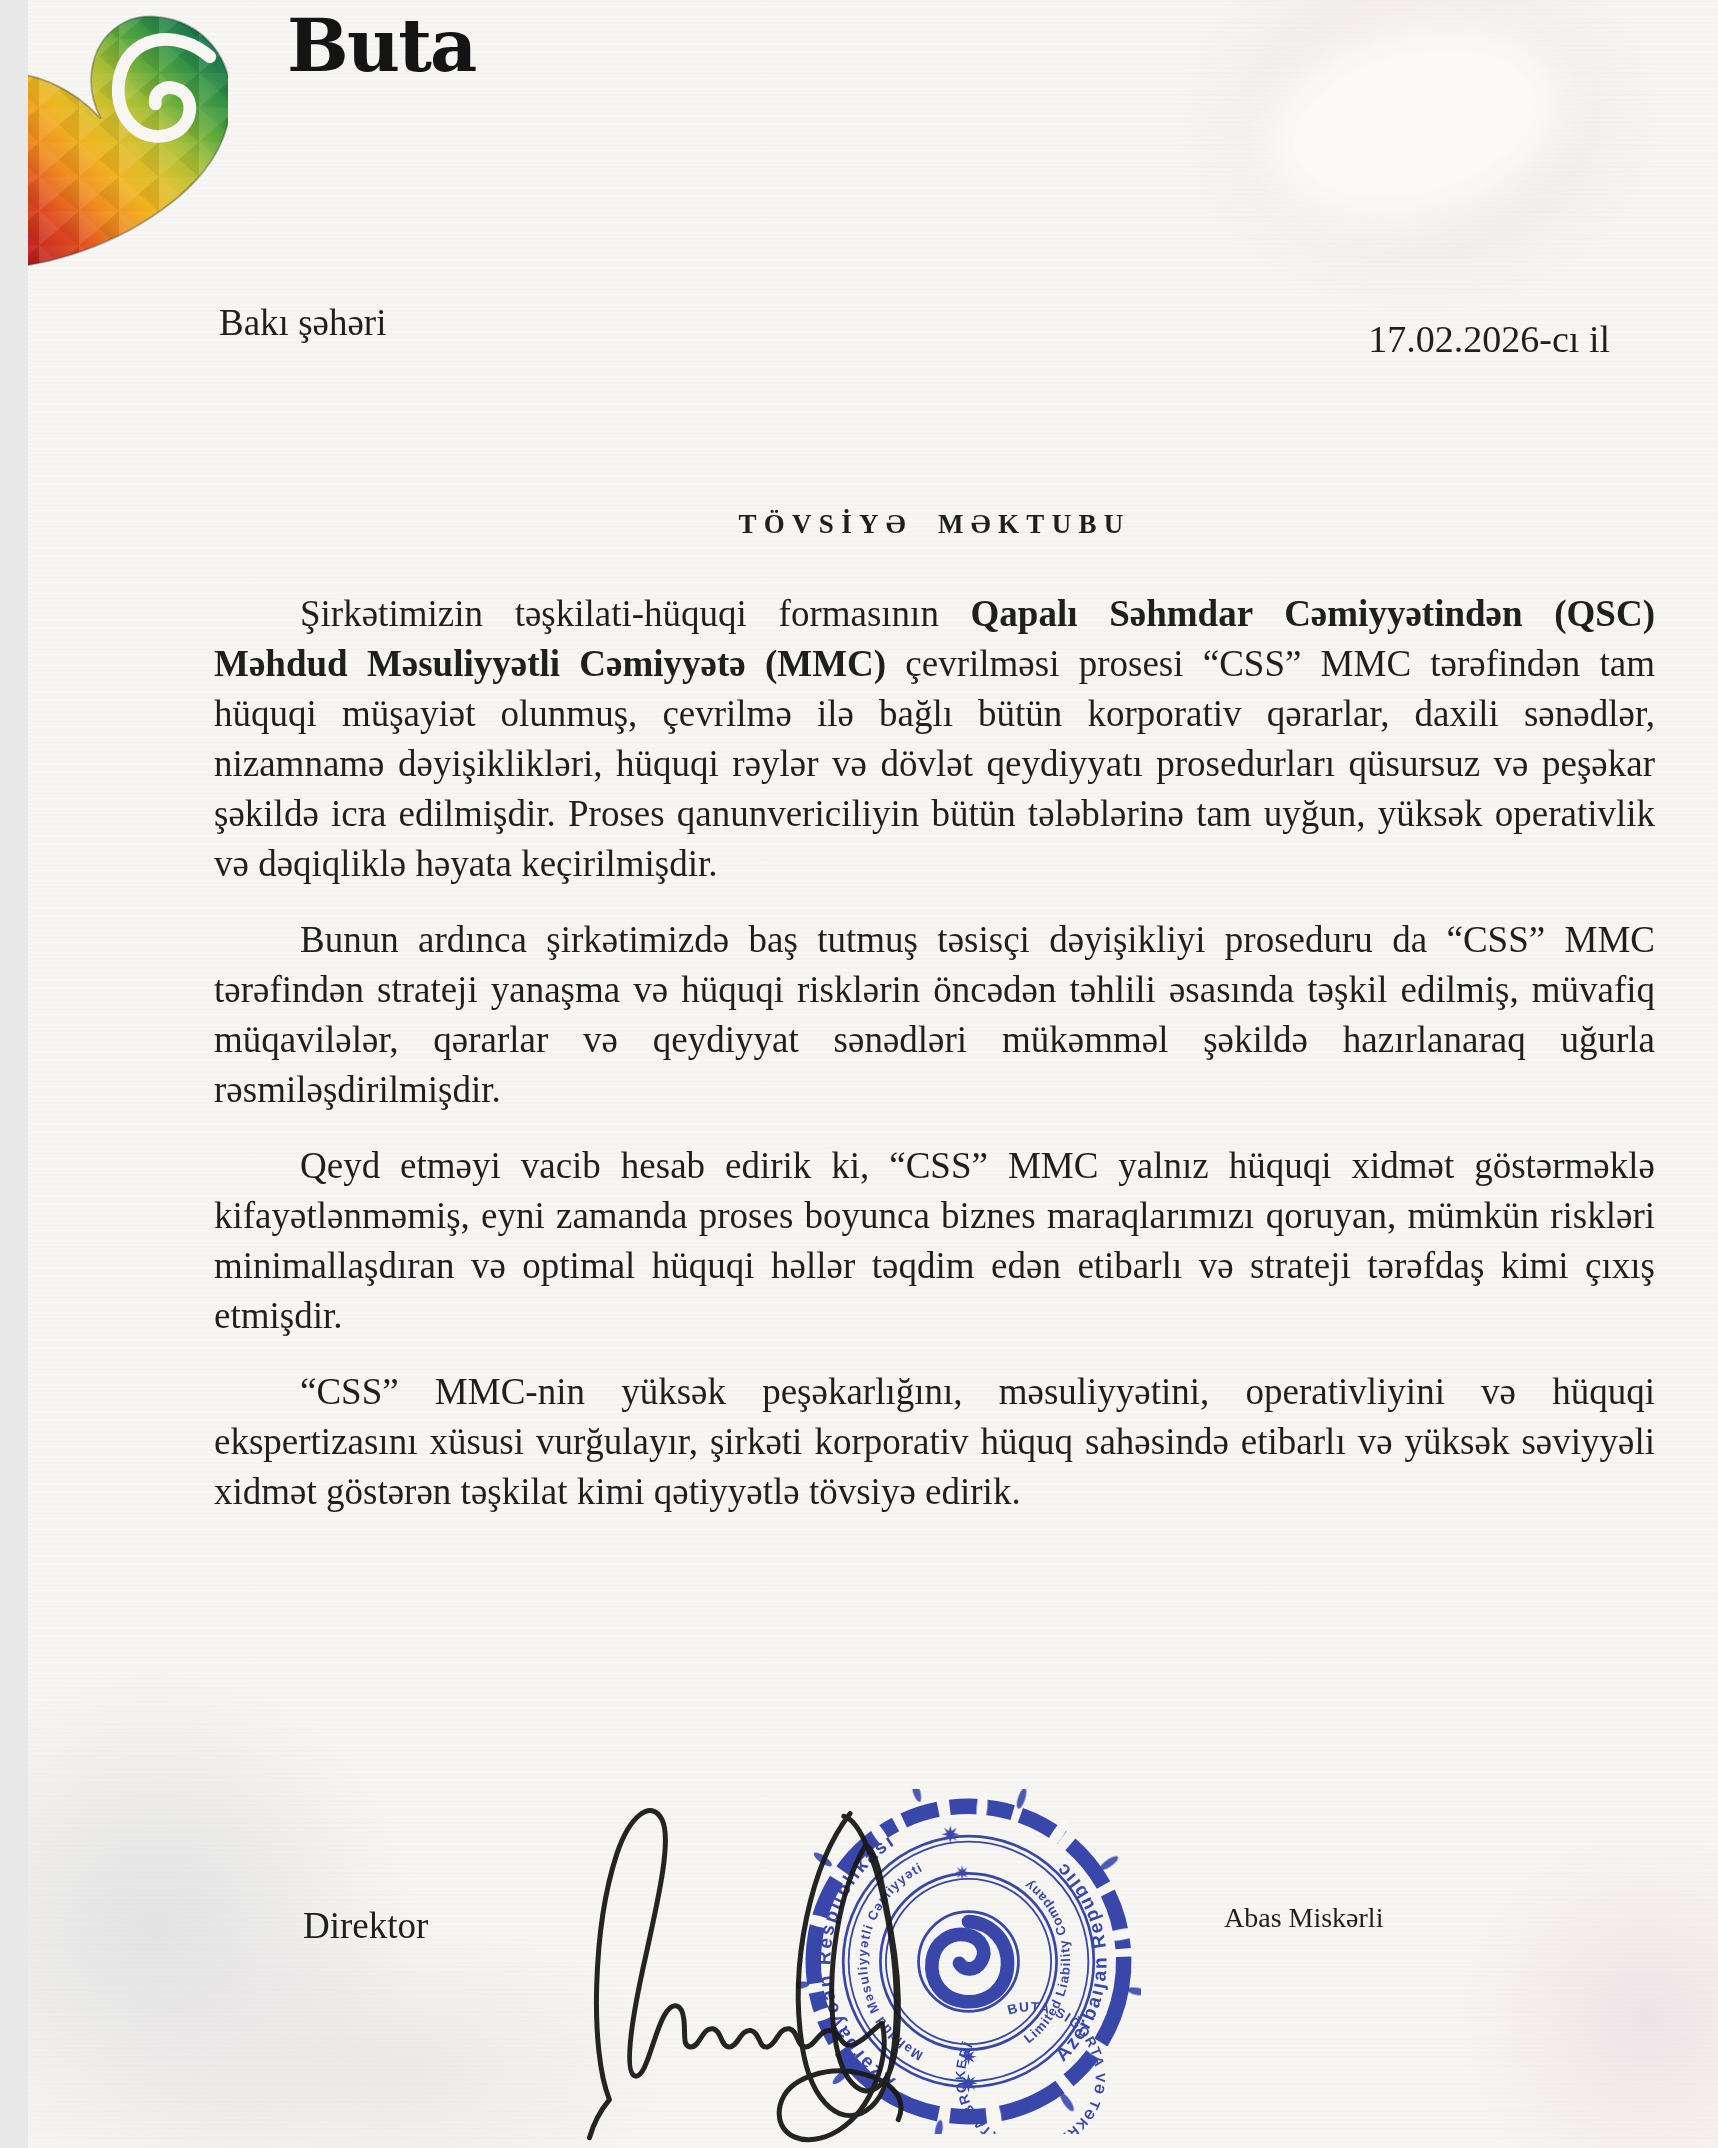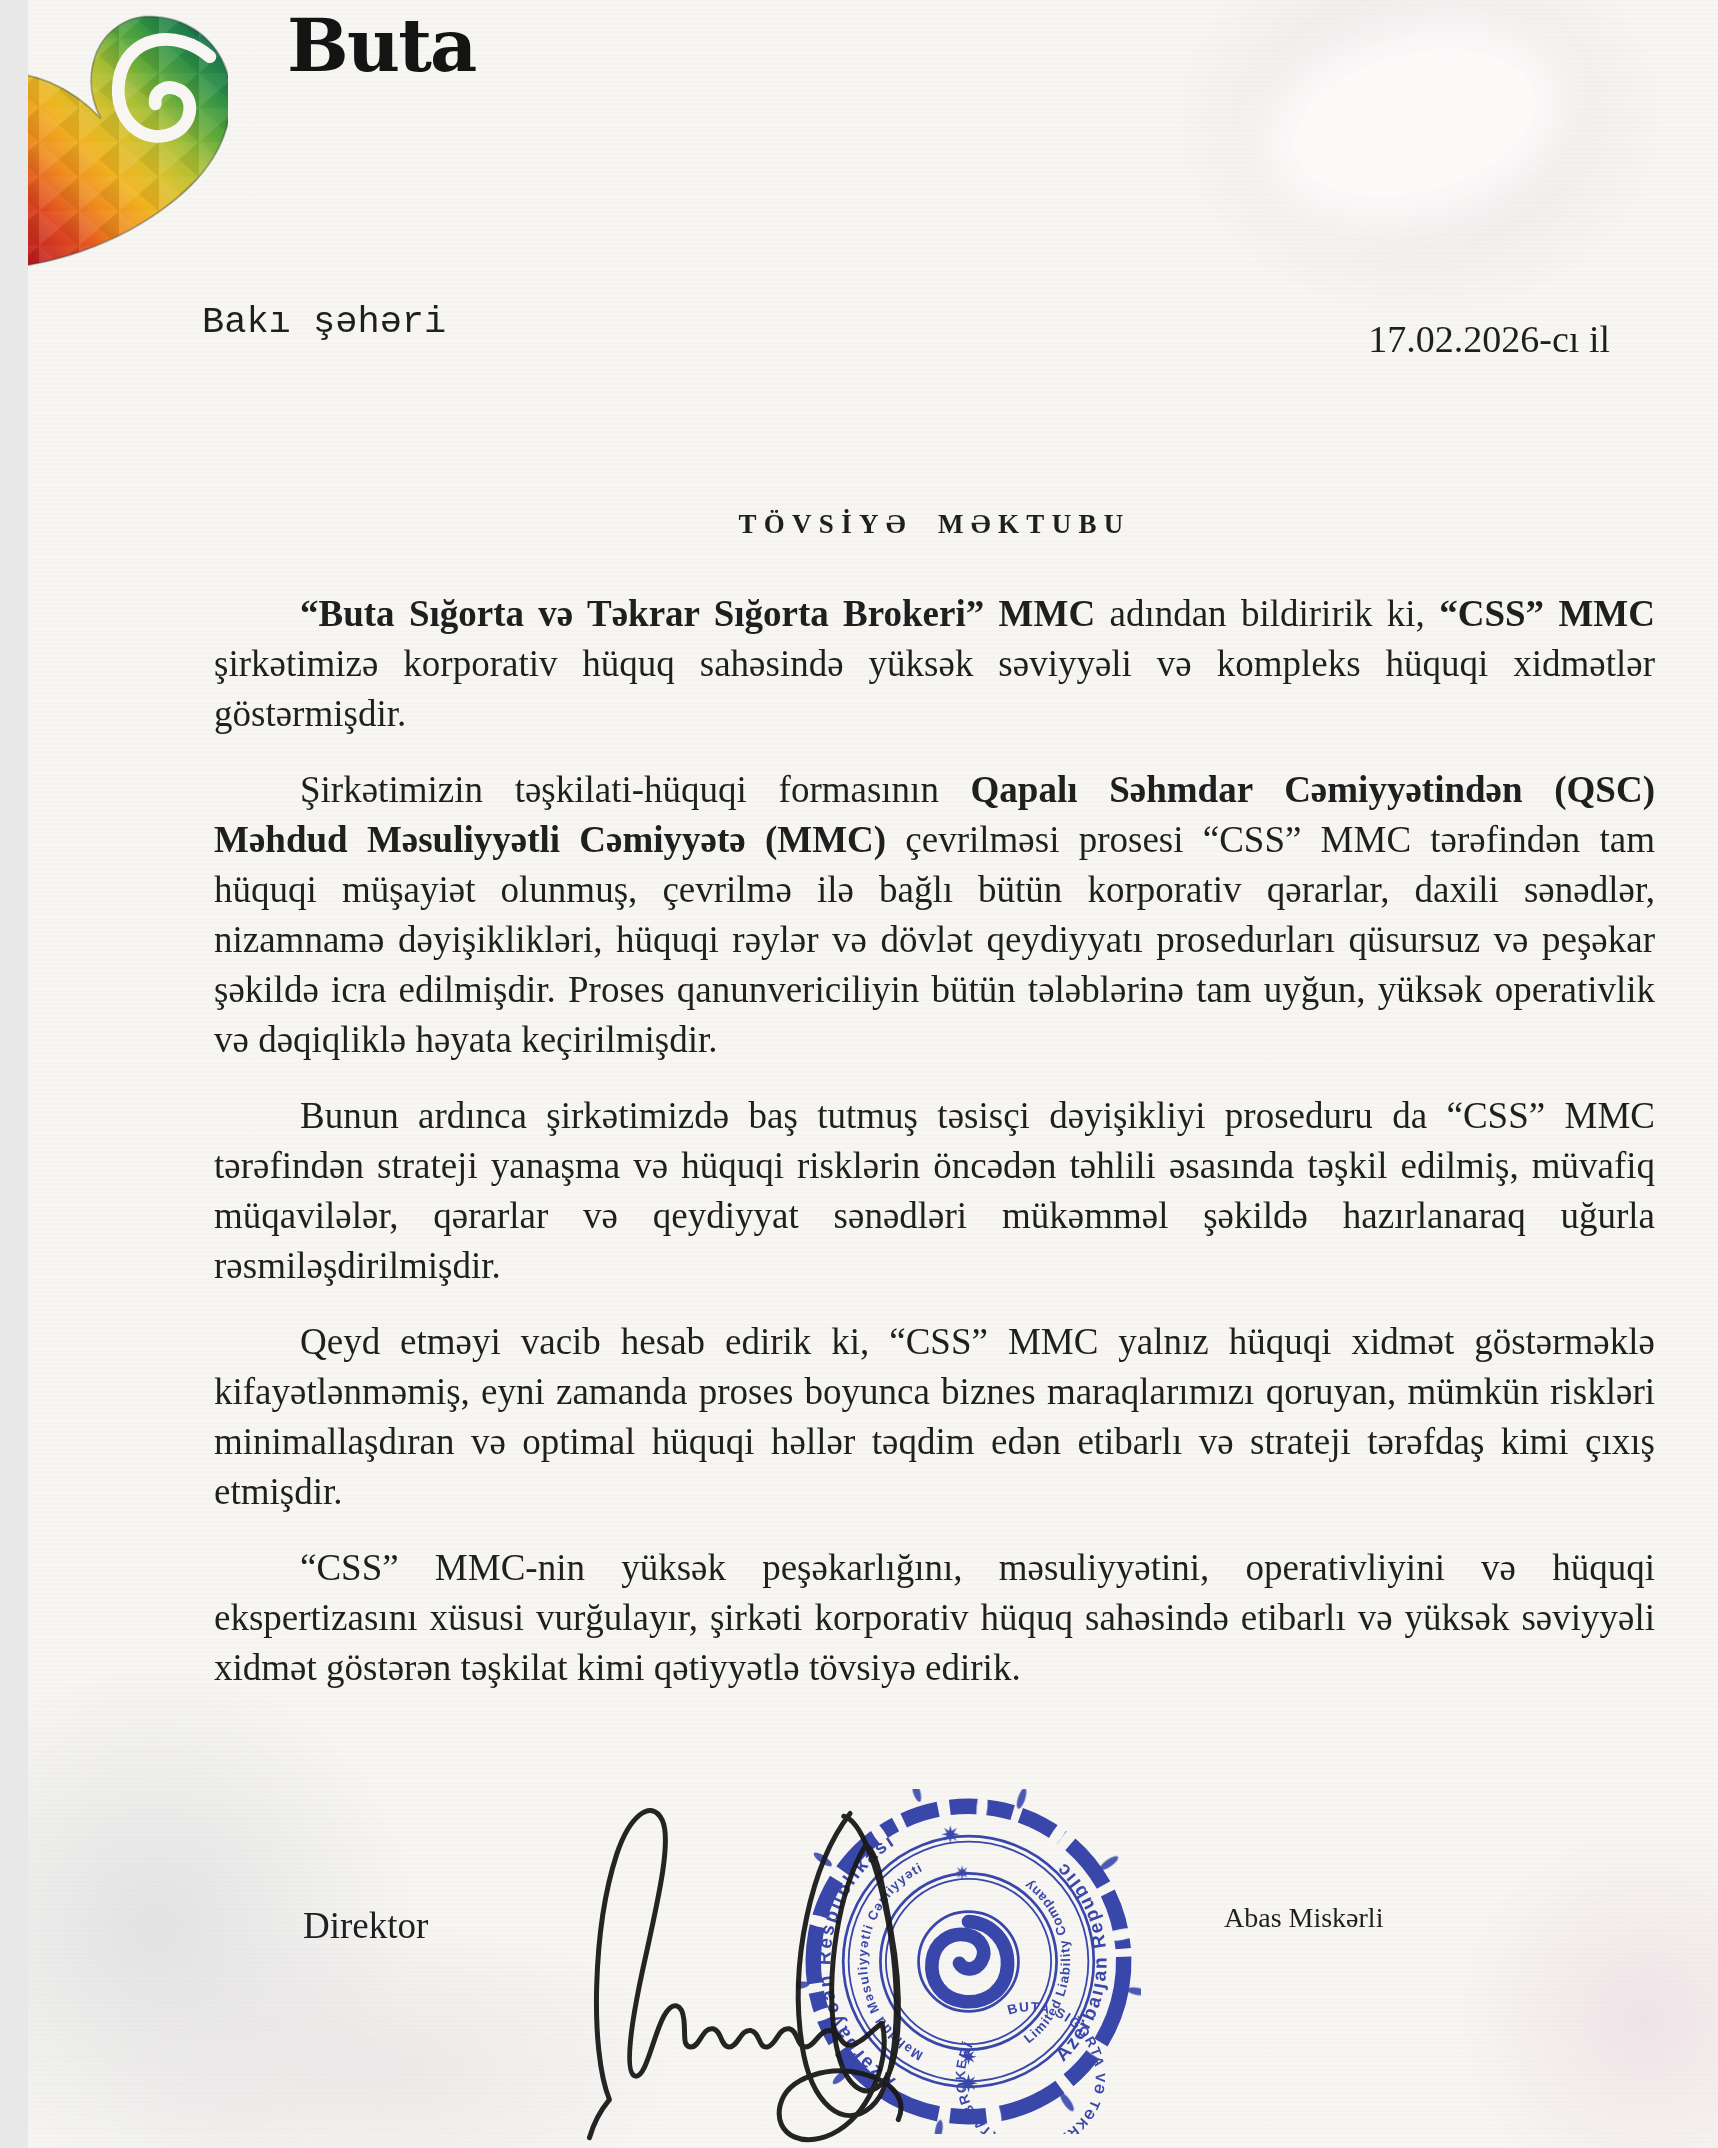--- a/index.html
+++ b/index.html
@@ -19,21 +19,21 @@
   .blob.br{left:1427px; top:1827px; width:382px; height:382px;
     background:radial-gradient(ellipse at center, rgba(236,215,224,.6) 0%, rgba(236,215,224,0) 70%);}
   .blob.dm{left:55px; top:1918px; width:600px; height:300px;
     background:radial-gradient(ellipse at center, rgba(226,218,222,.5) 0%, rgba(226,218,222,0) 70%);}
 
   .logo{position:absolute; left:-38px; top:3.6px;}
   .brand{position:absolute; left:259px; top:16.4px; font-family:"DejaVu Serif", serif;
     font-weight:700; font-size:67px; line-height:58px; letter-spacing:-1.8px; color:#141414;}
   .brand .l1{font-size:73px;}
 
-  .meta-city{position:absolute; left:174px; top:301px; font-size:37px;font-family:Liberation Mono, monospace;}
+  .meta-city{position:absolute; left:191px; top:301px; font-size:37px;}
   .meta-date{position:absolute; right:136px; top:317px; font-size:38px;}
 
   .title{position:absolute; left:186px; top:509px; width:1441px; margin:0;
     text-align:center; font-size:27px; font-weight:700; letter-spacing:7.3px; word-spacing:11px;}
 
   .body{position:absolute; left:186px; top:589px; width:1441px;
     font-size:37px; line-height:50px; text-align:justify;}
   .para{margin:0 0 26px 0; text-indent:86px;}
   .b{font-weight:700;}
 
@@ -83,21 +83,20 @@
   <div class="brand">
     <div class="l1">Buta</div>
   </div>
 
   <div class="meta-city">Bakı şəhəri</div>
   <div class="meta-date">17.02.2026-cı il</div>
 
   <h1 class="title">TÖVSİYƏ MƏKTUBU</h1>
 
   <main class="body">
-      <p class="para"><span class="b">“Buta Sığorta və Təkrar Sığorta Brokeri” MMC</span><span> adından bildiririk ki, </span><span class="b">“CSS” MMC</span><span> şirkətimizə korporativ hüquq sahəsində yüksək səviyyəli və kompleks hüquqi xidmətlər göstərmişdir.</span></p>
       <p class="para"><span>Şirkətimizin təşkilati-hüquqi formasının </span><span class="b">Qapalı Səhmdar Cəmiyyətindən (QSC) Məhdud Məsuliyyətli Cəmiyyətə (MMC)</span><span> çevrilməsi prosesi “CSS” MMC tərəfindən tam hüquqi müşayiət olunmuş, çevrilmə ilə bağlı bütün korporativ qərarlar, daxili sənədlər, nizamnamə dəyişiklikləri, hüquqi rəylər və dövlət qeydiyyatı prosedurları qüsursuz və peşəkar şəkildə icra edilmişdir. Proses qanunvericiliyin bütün tələblərinə tam uyğun, yüksək operativlik və dəqiqliklə həyata keçirilmişdir.</span></p>
       <p class="para"><span>Bunun ardınca şirkətimizdə baş tutmuş təsisçi dəyişikliyi proseduru da “CSS” MMC tərəfindən strateji yanaşma və hüquqi risklərin öncədən təhlili əsasında təşkil edilmiş, müvafiq müqavilələr, qərarlar və qeydiyyat sənədləri mükəmməl şəkildə hazırlanaraq uğurla rəsmiləşdirilmişdir.</span></p>
       <p class="para"><span>Qeyd etməyi vacib hesab edirik ki, “CSS” MMC yalnız hüquqi xidmət göstərməklə kifayətlənməmiş, eyni zamanda proses boyunca biznes maraqlarımızı qoruyan, mümkün riskləri minimallaşdıran və optimal hüquqi həllər təqdim edən etibarlı və strateji tərəfdaş kimi çıxış etmişdir.</span></p>
       <p class="para"><span>“CSS” MMC-nin yüksək peşəkarlığını, məsuliyyətini, operativliyini və hüquqi ekspertizasını xüsusi vurğulayır, şirkəti korporativ hüquq sahəsində etibarlı və yüksək səviyyəli xidmət göstərən təşkilat kimi qətiyyətlə tövsiyə edirik.</span></p>
     </main>
 
   <div class="role">Direktor</div>
   <div class="signer">Abas Miskərli</div>
 
   <svg class="stamp" width="345" height="345" viewBox="0 0 380 380">

